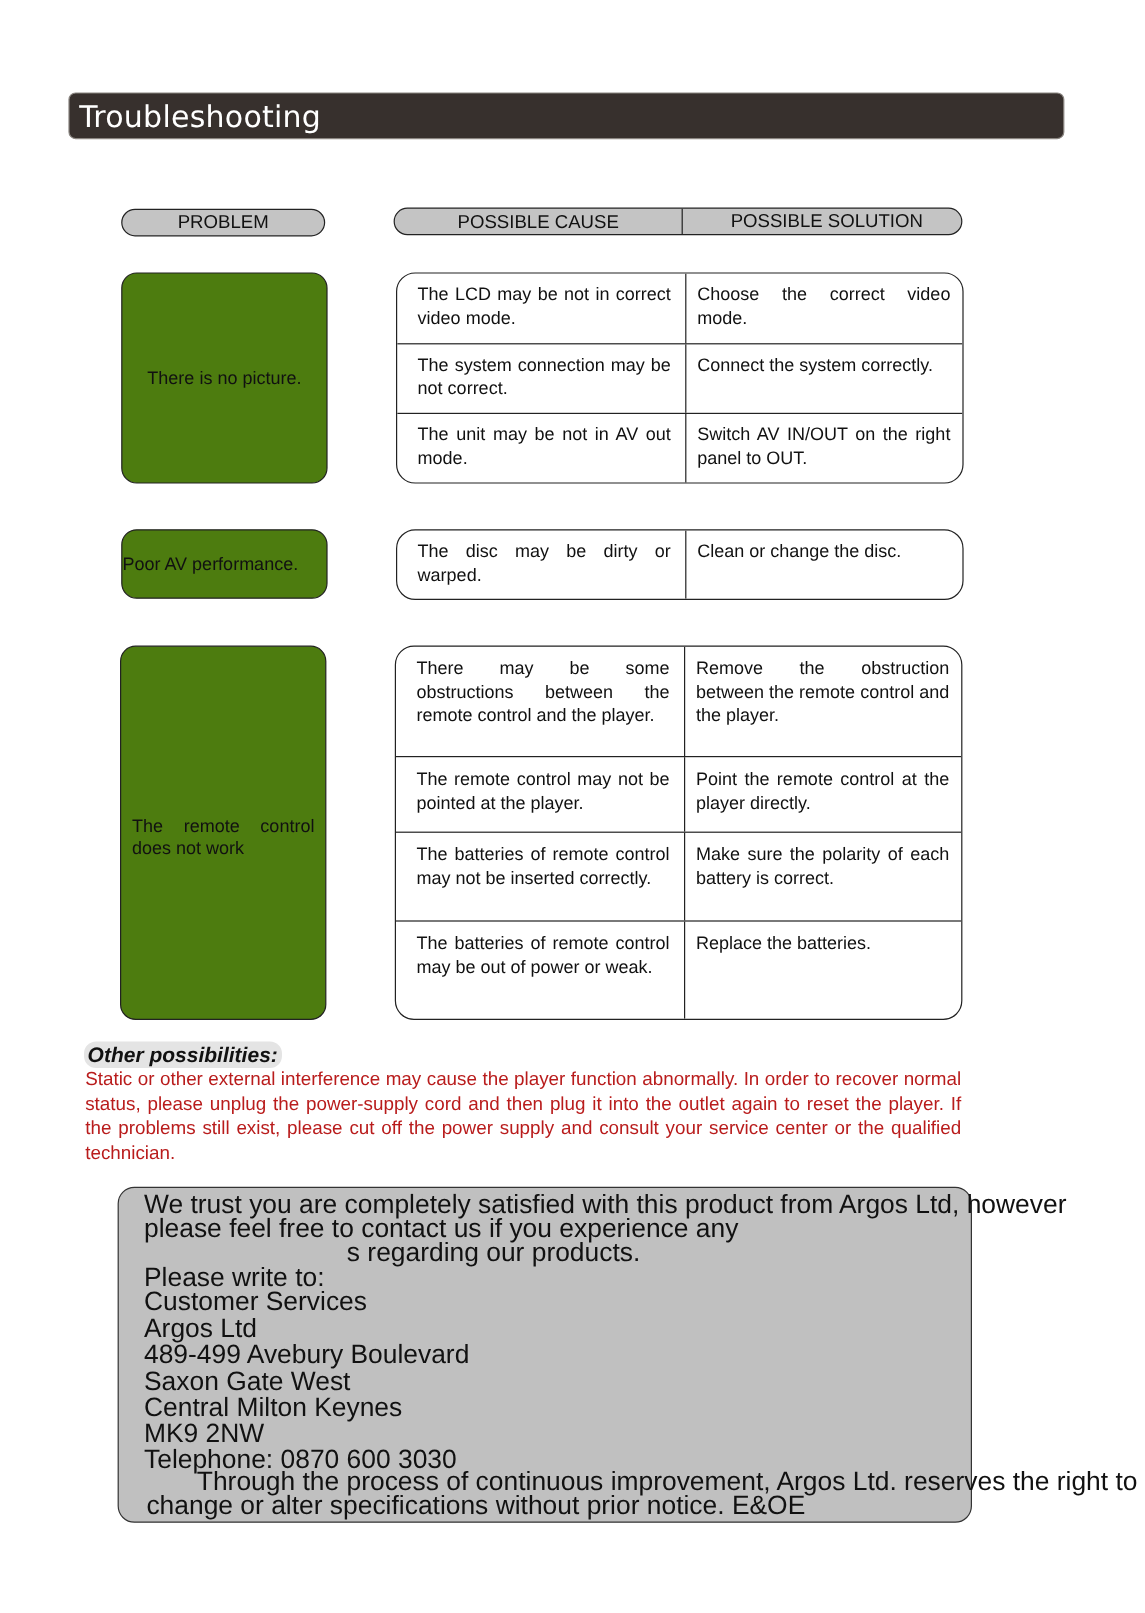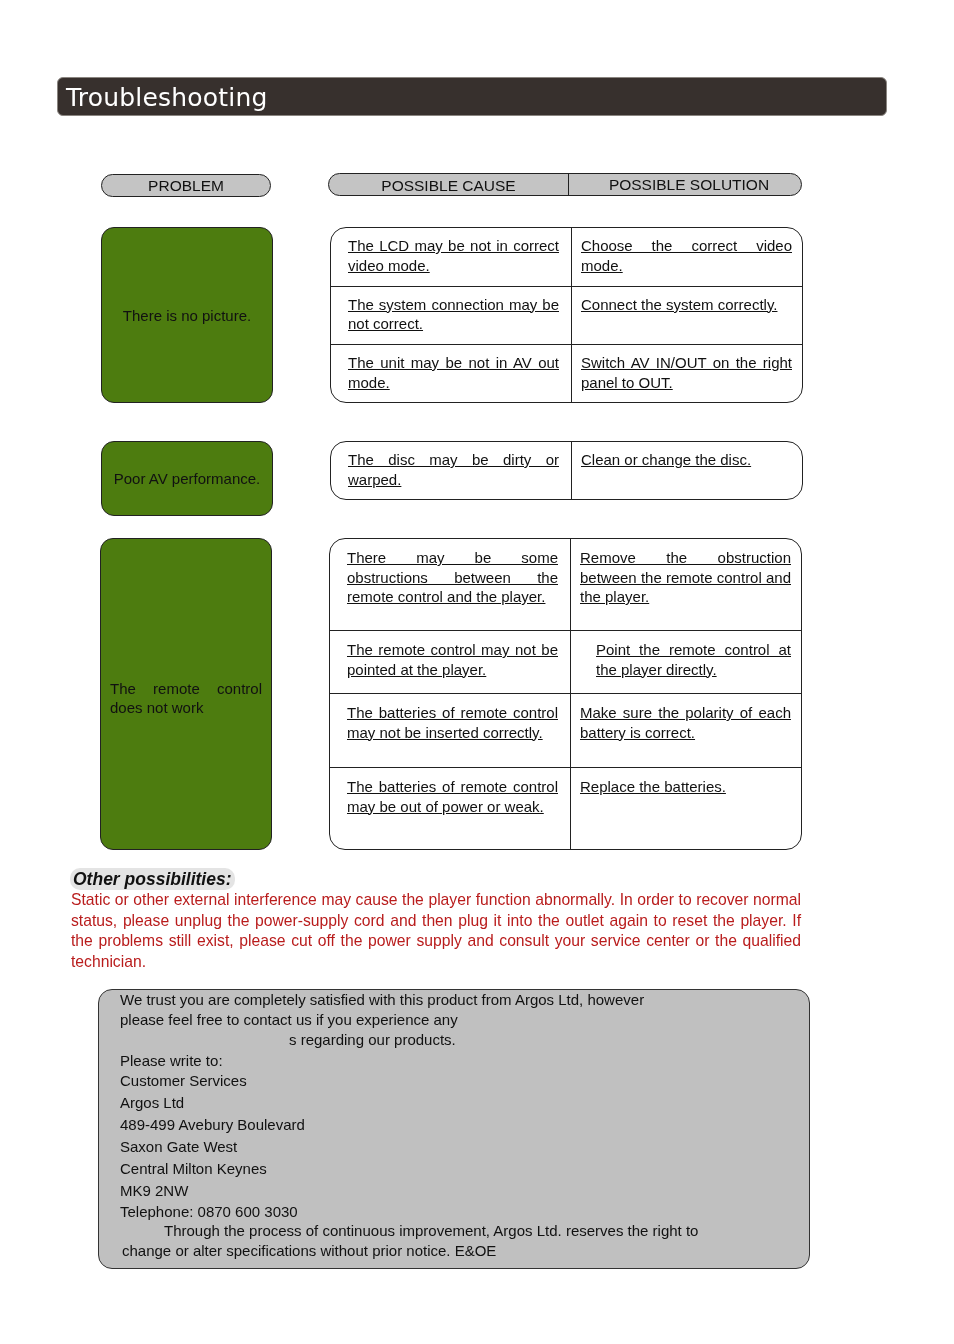--- a/index.html
+++ b/index.html
@@ -22,60 +22,60 @@
   .pill-cause { left: 328px; top: 173px; width: 474px; display: flex; }
   .pill-cause span { display: block; }
   .pill-cause .c1 { width: 240px; border-right: 1px solid #222; padding-top: 1px; }
   .pill-cause .c2 { flex: 1; padding-left: 8px; }
 
   .problem-box {
     position: absolute; background: #4d7c0f; border: 1.5px solid #222; border-radius: 13px;
     display: flex; align-items: center; font-size: 15px; line-height: 19px; color: #111;
   }
   .pb1 { left: 101px; top: 227px; width: 172px; height: 176px; justify-content: center; }
-  .pb2 { left: 101px; top: 441px; width: 172px; height: 75px; justify-content: center; }
+  .pb2 { left: 101px; top: 441px; width: 172px; height: 58px; justify-content: flex-start; }
   .pb3 { left: 100px; top: 538px; width: 172px; height: 312px; padding: 0 9px; text-align: justify; text-align-last: left; }
   .pb3 span { display: block; margin-top: 8px; }
 
   .table-box {
     position: absolute; border: 1.5px solid #222; border-radius: 16px; overflow: hidden; background: #fff;
     font-size: 15px; line-height: 19.5px; color: #111;
   }
   .tb1 { left: 330px; top: 227px; width: 473px; height: 176px; }
   .tb2 { left: 330px; top: 441px; width: 473px; height: 59px; }
   .tb3 { left: 329px; top: 538px; width: 473px; height: 312px; }
 
   .row { display: flex; border-bottom: 1.5px solid #222; }
   .row:last-child { border-bottom: none; }
-  .cell { padding: 8px 12px 0 17px; text-align: justify; text-align-last: left; text-decoration: underline; }
+  .cell { padding: 8px 12px 0 17px; text-align: justify; text-align-last: left; }
   .cell.cause { width: 241px; border-right: 1.5px solid #222; }
   .cell.sol { flex: 1; padding-left: 9px; padding-right: 10px; }
 
   .tb1 .row { height: 58.5px; }
   .tb1 .row:nth-child(1) .cell { padding-top: 8px; }
   .tb2 .row { height: 100%; }
   .tb3 .row:nth-child(1) { height: 92px; }
-  .tb3 .row:nth-child(2) { height: 63px; gap: 16px; }
+  .tb3 .row:nth-child(2) { height: 63px; }
   .tb3 .row:nth-child(3) { height: 74px; }
   .tb3 .row:nth-child(4) { height: 81px; }
   .tb3 .row .cell { padding-top: 9px; }
 
   .other-heading {
     position: absolute; left: 70px; top: 868px; padding: 0 3px;
     background: #e4e4e4; font-weight: bold; font-style: italic; font-size: 17.5px; line-height: 22px; border-radius: 10px;
   }
   .other-body {
     position: absolute; left: 71px; top: 890px; width: 730px; font-size: 15.7px; line-height: 20.7px;
     text-align: justify; color: #b91c1c;
   }
 
   .contact-box {
     position: absolute; left: 98px; top: 989px; width: 712px; height: 280px;
     background: #c0c0c0; border: 1.5px solid #333; border-radius: 14px;
-    font-size: 15px; color: #111; padding-left: 21px;
+    font-size: 22px; color: #111; padding-left: 21px;
   }
   .contact-box .ln { position: absolute; left: 21px; white-space: nowrap; }
 </style>
 </head>
 <body>
 
 <div class="title-bar">Troubleshooting</div>
 
 <div class="pill pill-problem">PROBLEM</div>
 <div class="pill pill-cause">

